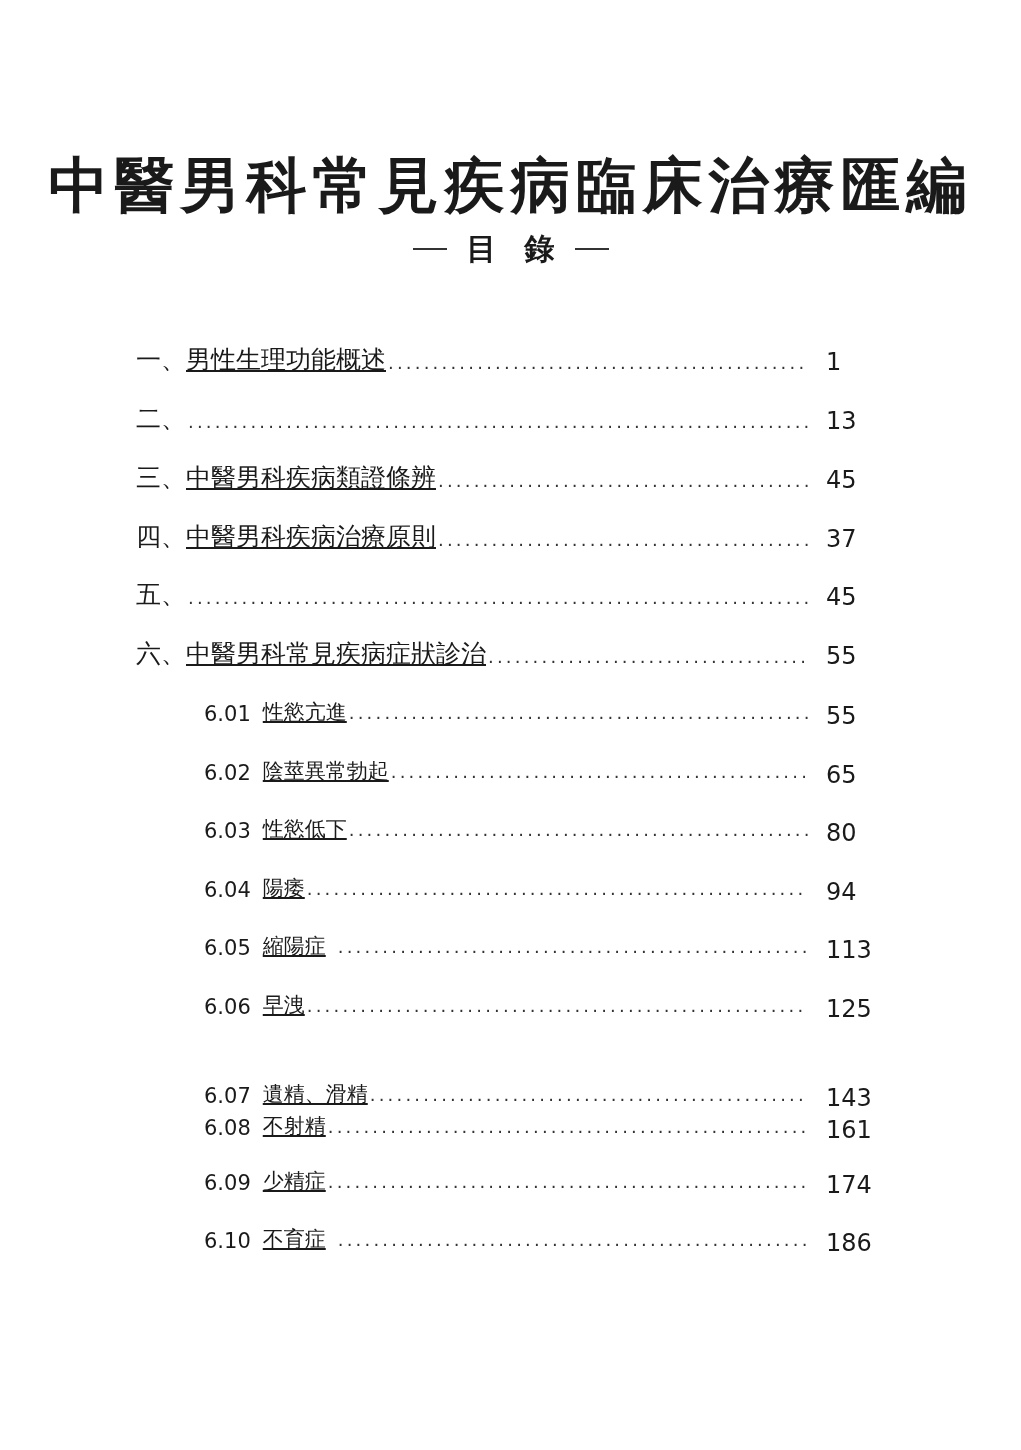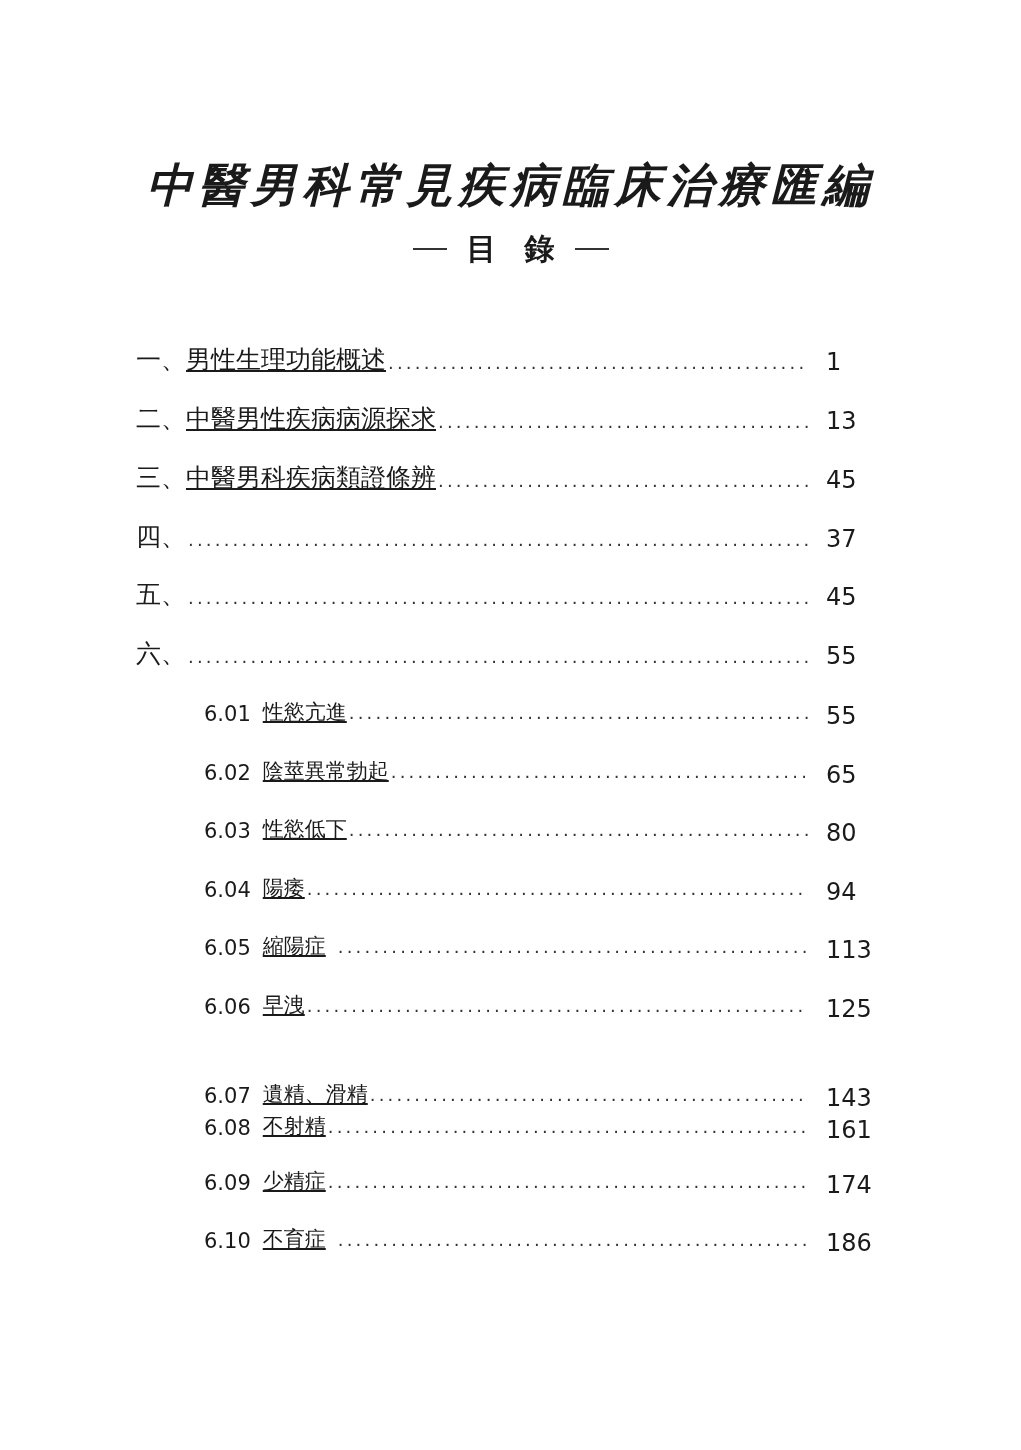--- a/index.html
+++ b/index.html
@@ -15,26 +15,25 @@
       color: #1a1a1a;
       font-family: "DejaVu Sans", "Liberation Sans", sans-serif;
     }
     .title {
       position: absolute;
       left: 0;
       width: 1021px;
       top: 155px;
       text-align: center;
       font-family: "DejaVu Serif", "Liberation Serif", serif;
-      font-size: 46px;
+      font-size: 60px;
       font-weight: bold;
       letter-spacing: 6px;
       color: #1a1a1a;
       line-height: 60px;
-      font-style: italic;
     }
     .subtitle {
       position: absolute;
       left: 0;
       width: 1021px;
       top: 226px;
       display: flex;
       justify-content: center;
       align-items: center;
       font-size: 30px;
@@ -117,46 +116,47 @@
 
   <div class="row main" style="top:336px">
     <span class="num" style="margin-right:0">一、</span>
     <span class="label">男性生理功能概述</span>
     <span class="leader">................................................................................................</span>
     <span class="page">1</span>
   </div>
 
   <div class="row main" style="top:395px">
     <span class="num" style="margin-right:0">二、</span>
-    <span class="label">中醫男性疾病病源探求</span>
     <span class="leader">................................................................................................</span>
     <span class="page">13</span>
   </div>
 
   <div class="row main" style="top:454px">
     <span class="num" style="margin-right:0">三、</span>
     <span class="label">中醫男科疾病類證條辨</span>
     <span class="leader">................................................................................................</span>
     <span class="page">45</span>
   </div>
 
   <div class="row main" style="top:513px">
     <span class="num" style="margin-right:0">四、</span>
+    <span class="label">中醫男科疾病治療原則</span>
     <span class="leader">................................................................................................</span>
     <span class="page">37</span>
   </div>
 
   <div class="row main" style="top:571px">
     <span class="num" style="margin-right:0">五、</span>
     <span class="leader">................................................................................................</span>
     <span class="page">45</span>
   </div>
 
   <div class="row main" style="top:630px">
     <span class="num" style="margin-right:0">六、</span>
+    <span class="label">中醫男科常見疾病症狀診治</span>
     <span class="leader">................................................................................................</span>
     <span class="page">55</span>
   </div>
 
   <div class="row sub" style="top:690px">
     <span class="num">6.01</span>
     <span class="label">性慾亢進</span>
     <span class="leader">................................................................................................</span>
     <span class="page">55</span>
   </div>

